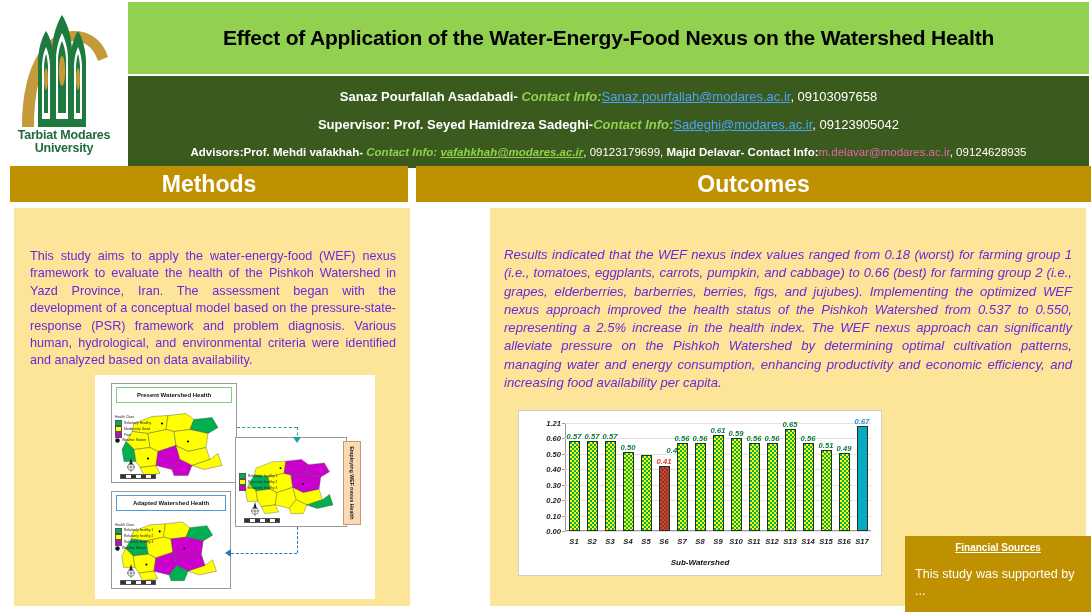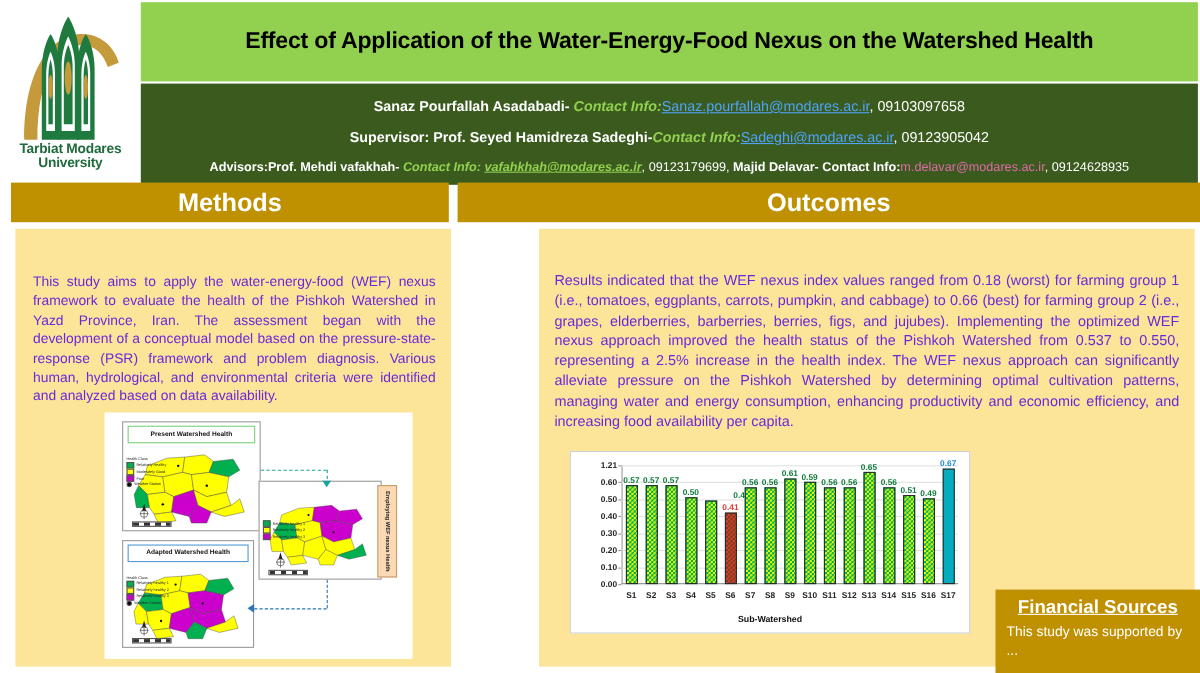--- a/index.html
+++ b/index.html
@@ -60,21 +60,21 @@
   .sec-bar span{
     color:#ffffff;font-weight:bold;font-size:23px;
     font-family:"Liberation Sans", sans-serif;
   }
   #bar-methods{left:10px;width:398px;}
   #bar-outcomes{left:416px;width:675px;}
 
   
   .panel{position:absolute;background:#FCE599;}
   #panel-methods{left:14px;top:208px;width:396px;height:398px;}
-  #panel-outcomes{left:490px;top:208px;width:596px;height:398px;}
+  #panel-outcomes{left:490px;top:208px;width:596px;height:398px;font-style:italic;}
 
   .body-text{
     position:absolute;left:16px;right:14px;top:12px;
     font-size:12.6px;line-height:17.4px;color:#6d28d9;
     text-align:justify;font-family:"Liberation Sans", sans-serif;margin-top:28px;
   }
   #panel-outcomes .body-text{font-size:13.1px;line-height:18.3px;left:14px;right:14px;top:10px;}
 
   
   .fig-maps{
@@ -173,21 +173,21 @@
     font-size:8px;font-weight:bold;color:#111;
   }
 
   
   #financial-box{
     position:absolute;left:905px;top:536px;width:186px;height:76px;
     background:#BF9000;color:#ffffff;
   }
   #financial-box .fin-title{
     position:absolute;left:0;right:0;top:6px;text-align:center;
-    font-size:17px;font-weight:bold;text-decoration:underline;
+    font-size:10px;font-weight:bold;text-decoration:underline;
   }
   #financial-box .fin-text{
     position:absolute;left:10px;right:6px;top:30px;
     font-size:12.6px;line-height:17px;font-weight:normal;
   }
 </style>
 </head>
 <body>
 
 <div class="poster">

